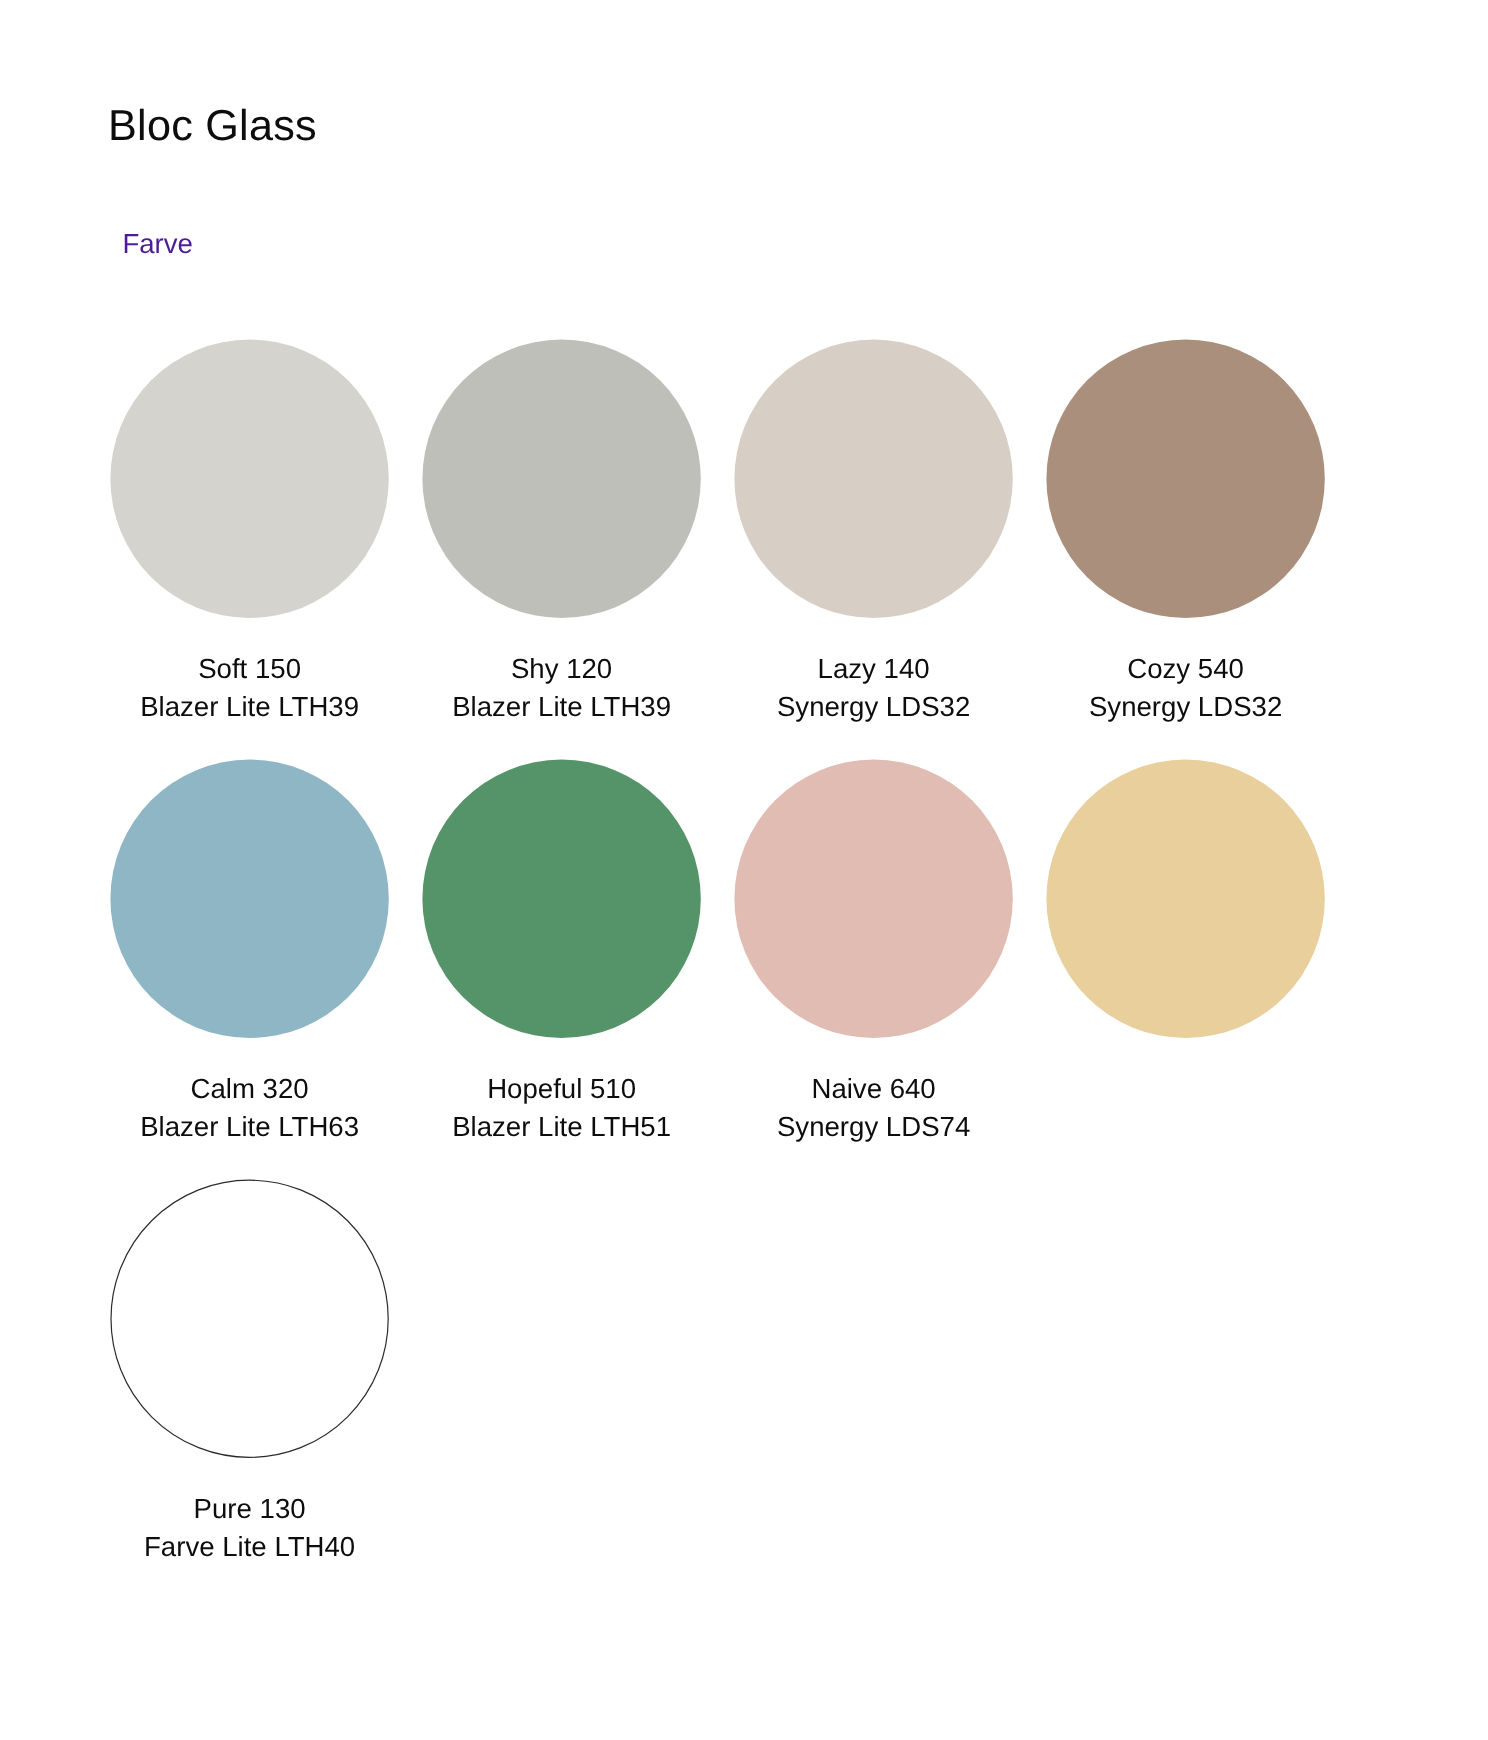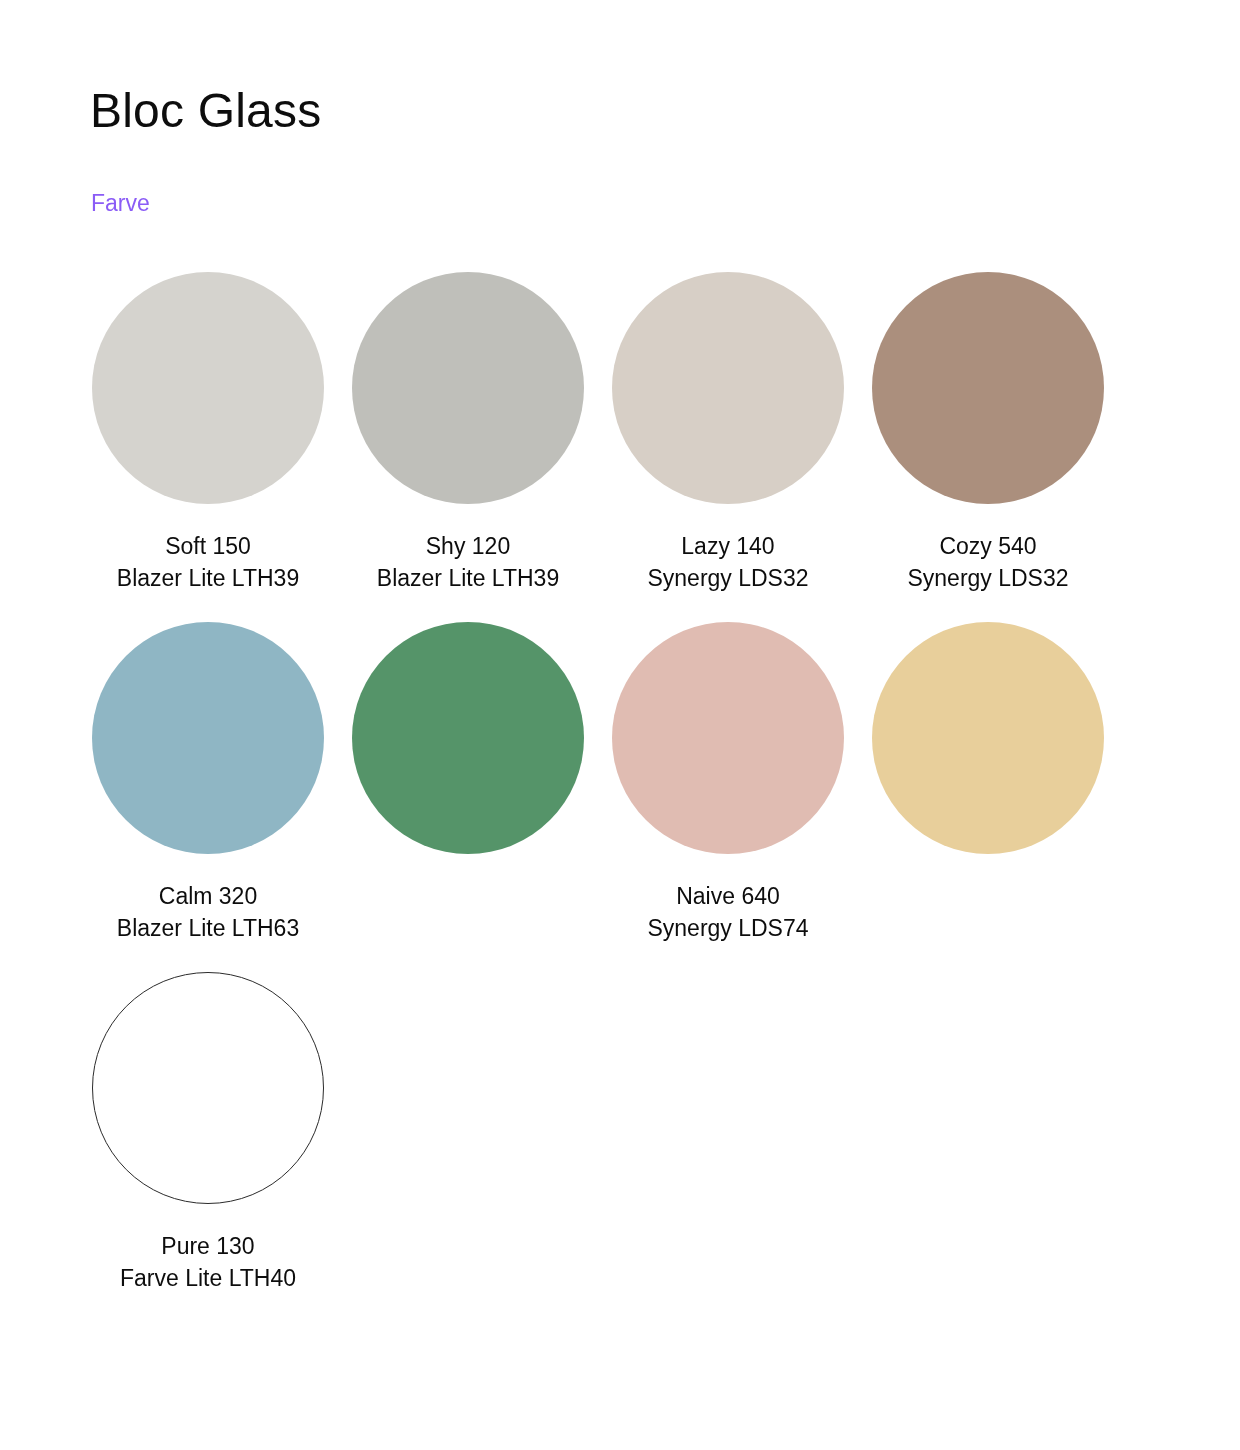--- a/index.html
+++ b/index.html
@@ -18,41 +18,41 @@
     position: relative;
     width: 1240px;
     height: 1450px;
     box-sizing: border-box;
     padding: 0;
   }
   .page-title {
     position: absolute;
     left: 90px;
     top: 85px;
-    font-size: 48px;
+    font-size: 36px;
     font-weight: 400;
     letter-spacing: 0.2px;
     line-height: 1.1;
     margin: 0;
     color: #0d0d0d;
   }
   .section-label {
     position: absolute;
-    left: 91px;
+    left: 102px;
     top: 190px;
     font-size: 23px;
     font-weight: 400;
     line-height: 1.2;
     margin: 0;
-    color: #8b5cf6;
+    color: #4c1d95;
   }
   .swatch-grid {
     position: absolute;
     left: 92px;
-    top: 272px;
+    top: 283px;
     width: 1060px;
     display: grid;
     grid-template-columns: repeat(4, 232px);
     column-gap: 43px;
     row-gap: 39px;
     gap: 28px;
   }
   .swatch-cell {
     width: 232px;
     display: flex;
@@ -124,20 +124,24 @@
       </div>
       <div class="swatch-cell">
         <div class="swatch-disc" style="background: rgb(143, 182, 196);"></div>
         <div class="swatch-caption">
           <span class="swatch-name">Calm 320</span>
           <span class="swatch-material">Blazer Lite LTH63</span>
         </div>
       </div>
       <div class="swatch-cell">
         <div class="swatch-disc" style="background: rgb(85, 148, 105);"></div>
+        <div class="swatch-caption">
+          <span class="swatch-name">Hopeful 510</span>
+          <span class="swatch-material">Blazer Lite LTH51</span>
+        </div>
       </div>
       <div class="swatch-cell">
         <div class="swatch-disc" style="background: rgb(224, 188, 178);"></div>
         <div class="swatch-caption">
           <span class="swatch-name">Naive 640</span>
           <span class="swatch-material">Synergy LDS74</span>
         </div>
       </div>
       <div class="swatch-cell">
         <div class="swatch-disc" style="background: rgb(232, 207, 155);"></div>

